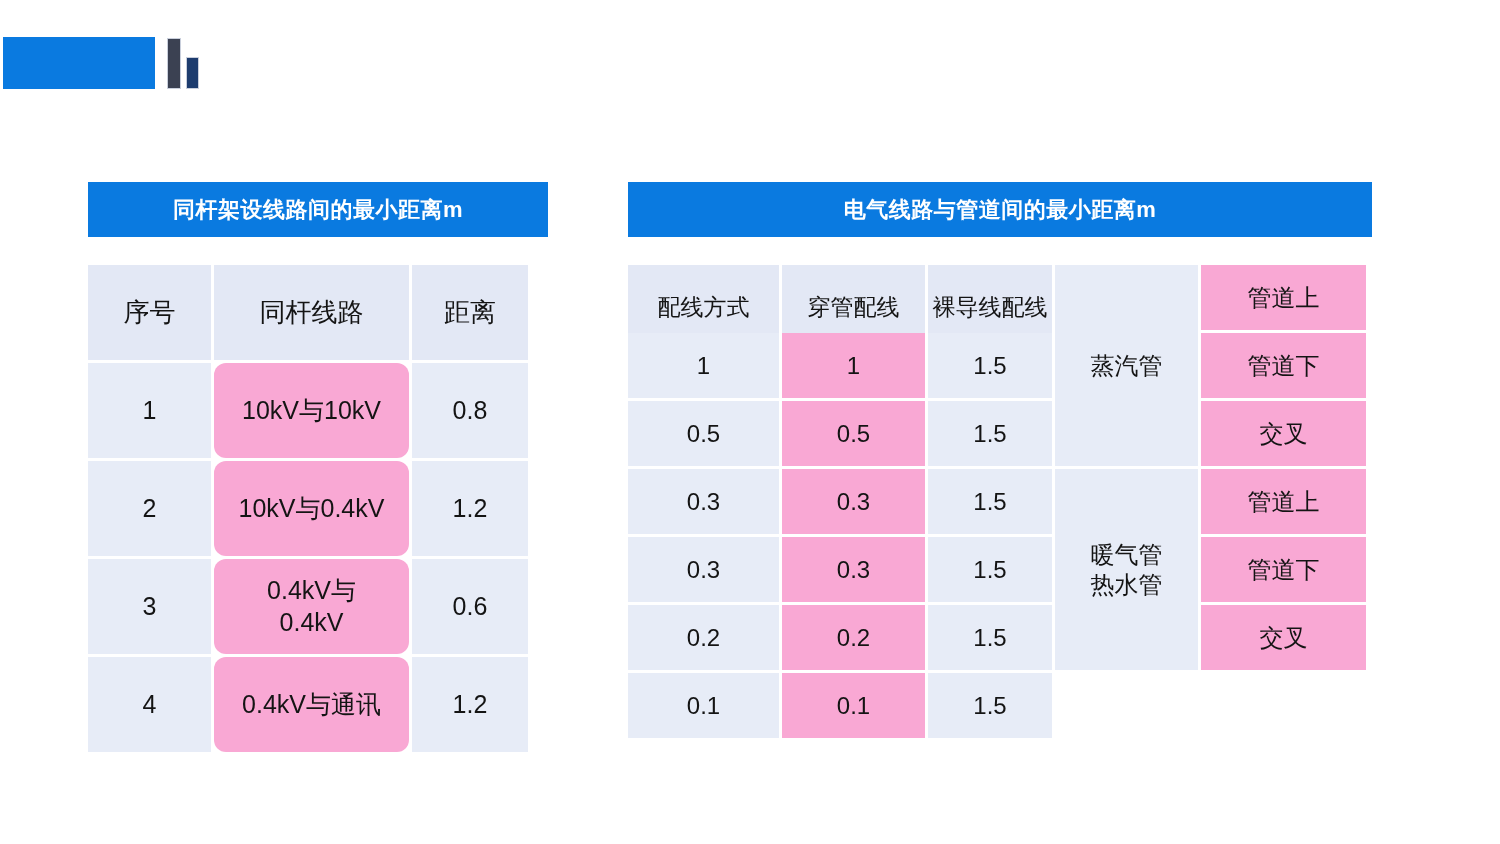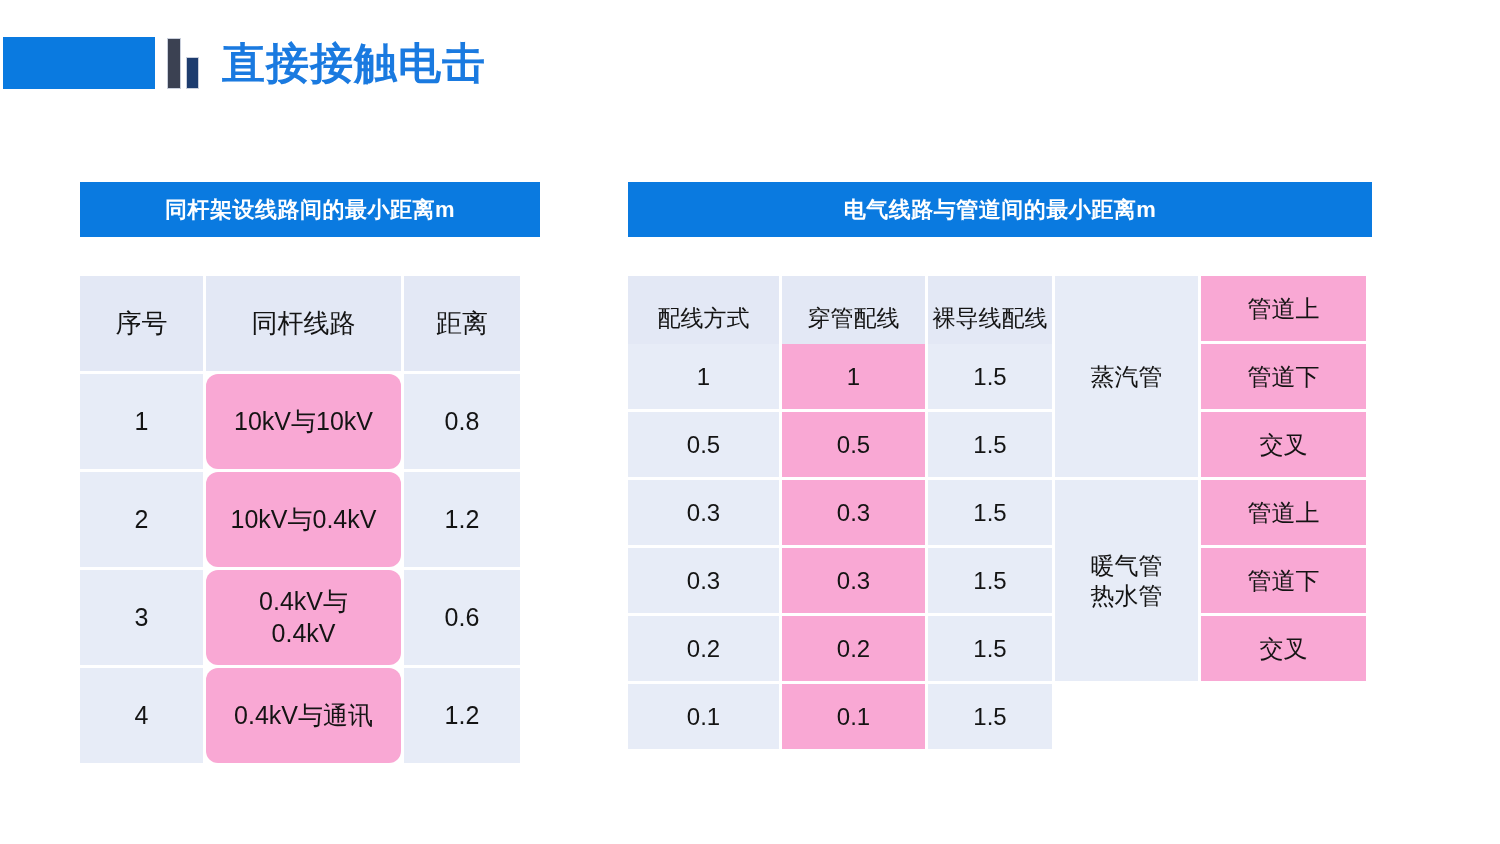--- a/index.html
+++ b/index.html
@@ -73,21 +73,21 @@
     font-size: 22px;
     font-weight: bold;
     text-align: center;
     line-height: 55px;
     height: 55px;
     letter-spacing: 0.5px;
     white-space: nowrap;
     overflow: hidden;
   }
   .grid {
-    margin-top: 39px;
+    margin-top: 28px;
     display: grid;
     gap: 3px;
   }
   .cell {
     background: #e7ecf7;
     color: #141414;
     display: flex;
     align-items: center;
     justify-content: center;
     text-align: center;
@@ -97,21 +97,21 @@
   }
   .cell.alt {
     background: #f9a8d4;
   }
   .cell.head {
     background: #e3e8f5;
   }
 
   
   #left-table-block {
-    left: 80px;
+    left: 88px;
     top: 182px;
     width: 460px;
   }
   #left-grid {
     grid-template-columns: 123px 195px 116px;
     grid-auto-rows: 95px;
   }
   #left-grid .cell {
     font-size: 25px;
   }
@@ -145,21 +145,20 @@
     white-space: pre-line;
   }
 </style>
 </head>
 <body>
 
 <div class="header">
   <div class="header-blue-block"></div>
   <div class="header-bar-tall"></div>
   <div class="header-bar-short"></div>
-  <div class="header-title">直接接触电击</div>
 </div>
 
 <div class="table-block" id="left-table-block">
   <div class="table-title">同杆架设线路间的最小距离m</div>
   <div class="grid" id="left-grid">
       <div class="cell head">序号</div>
       <div class="cell head alt">同杆线路</div>
       <div class="cell head">距离</div>
       <div class="cell">1</div>
       <div class="cell alt two-line">10kV与10kV</div>

